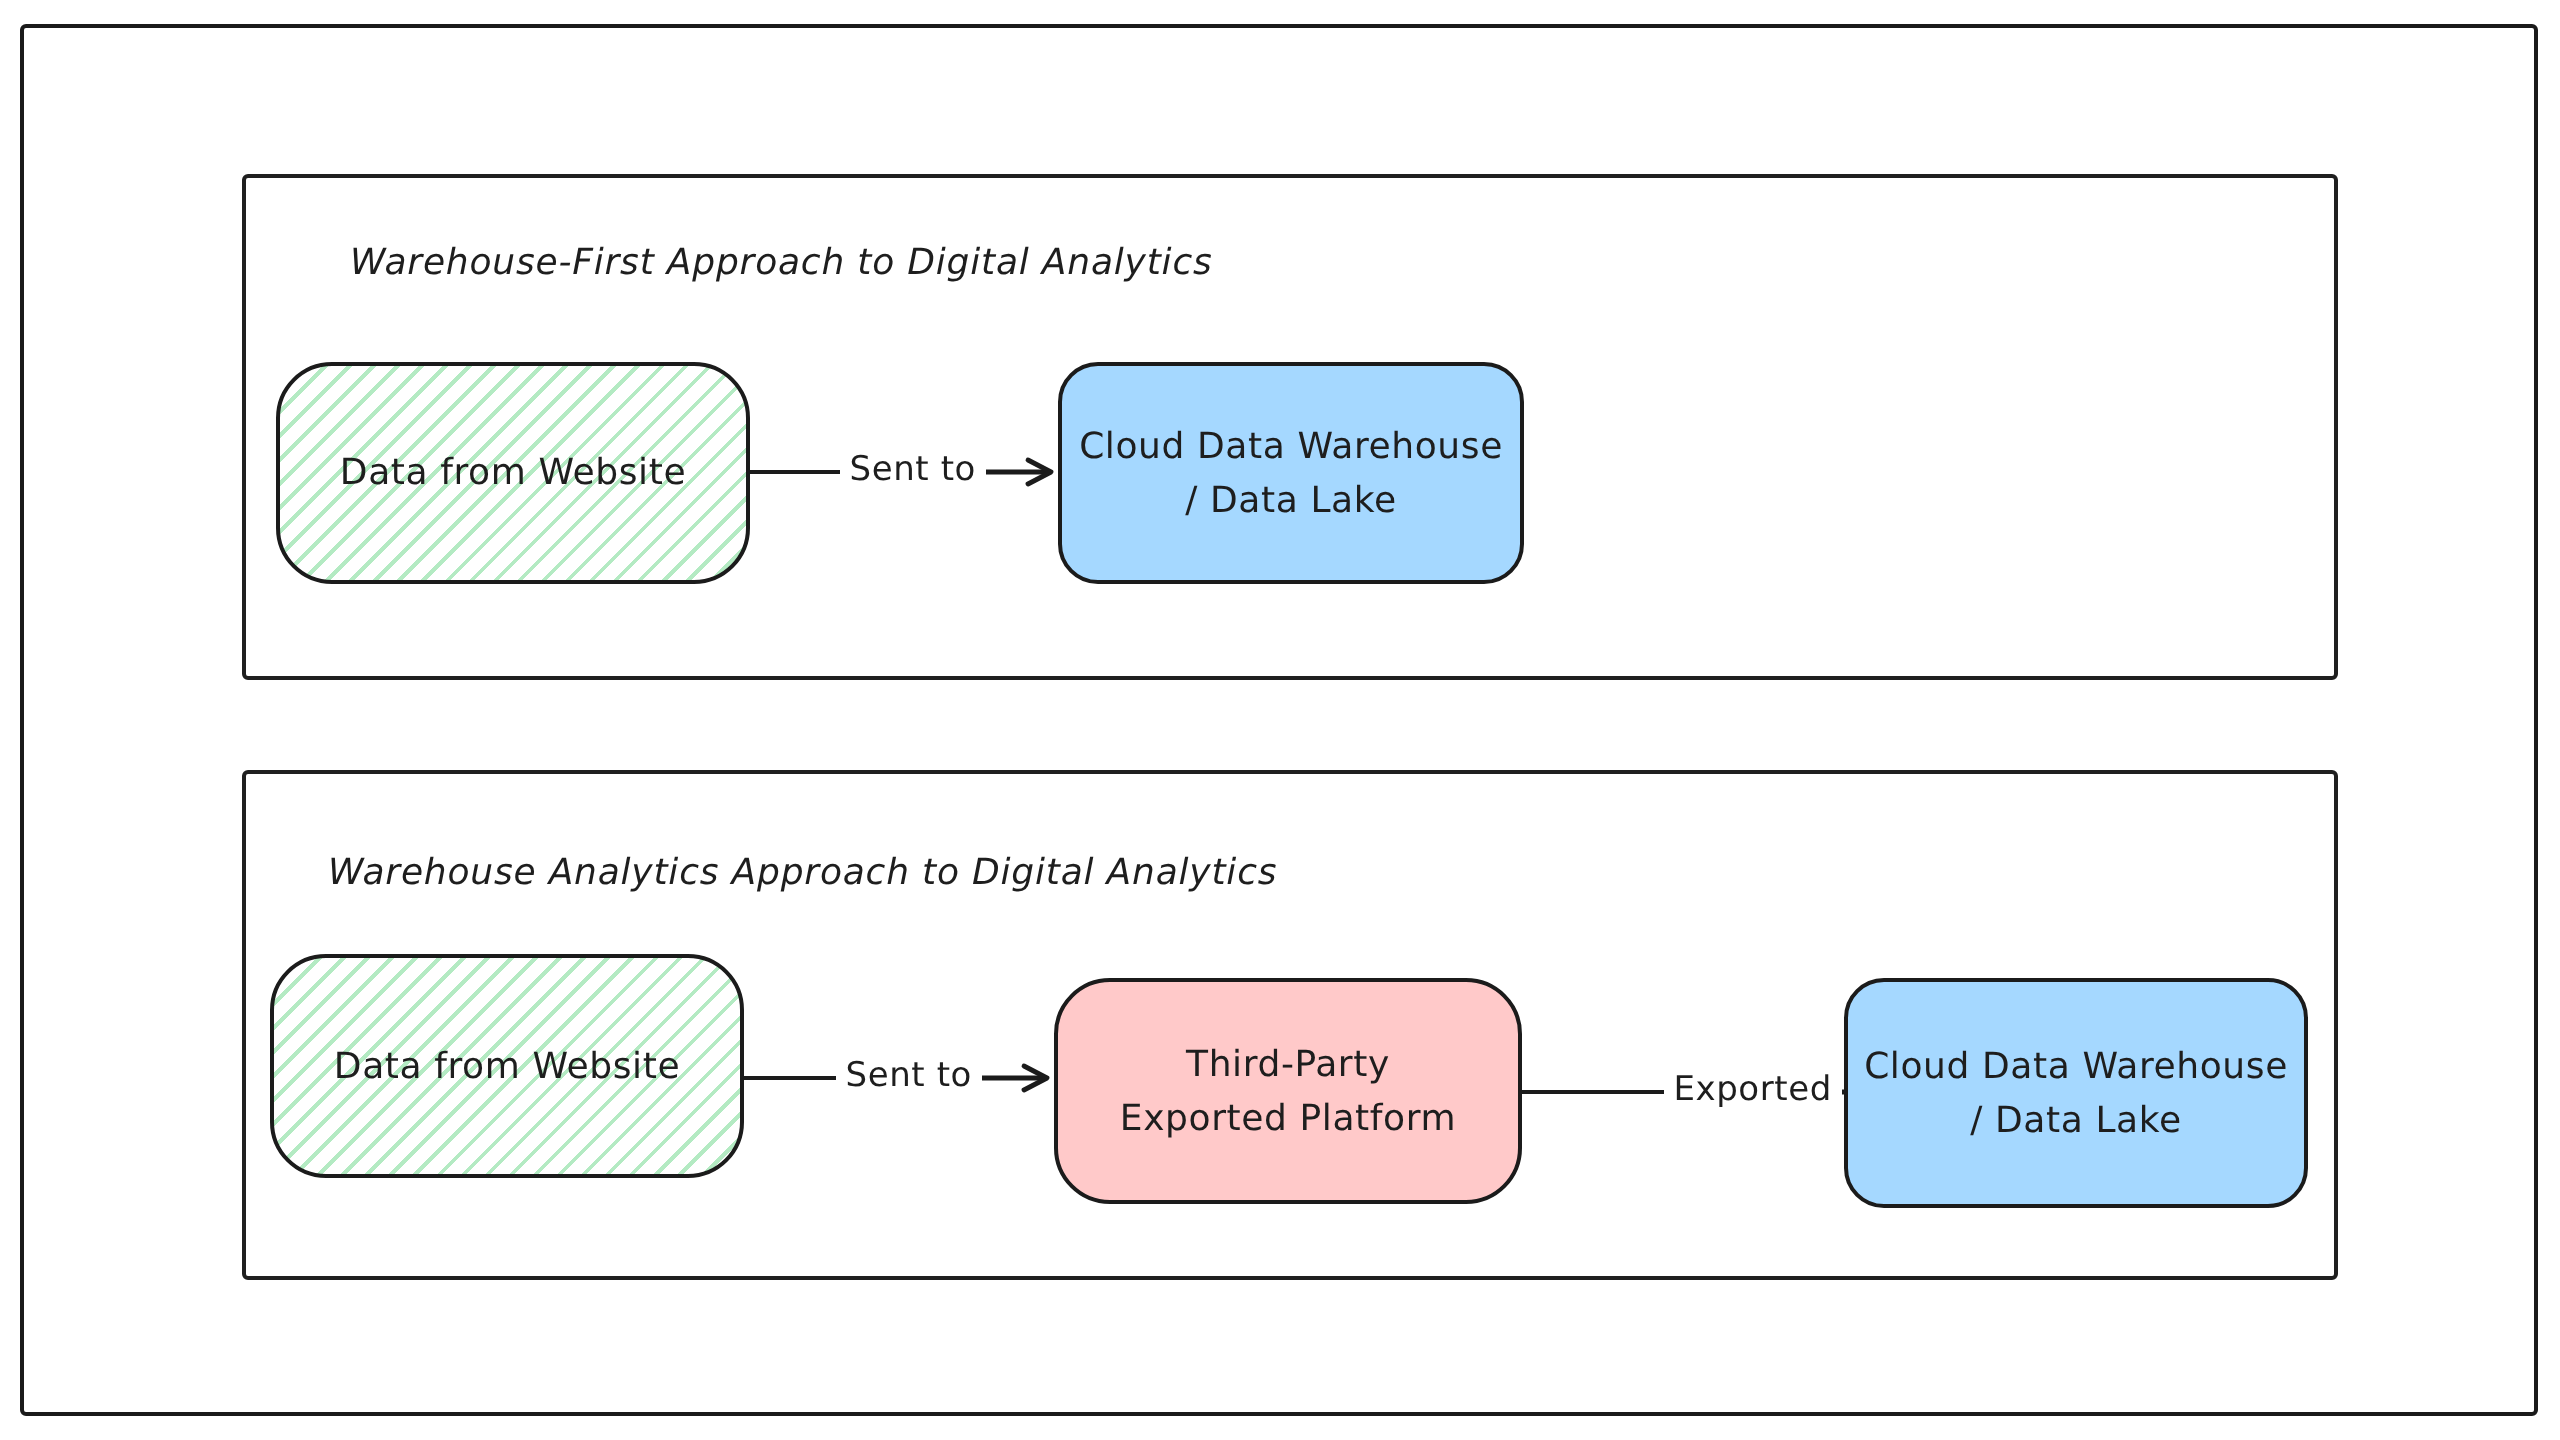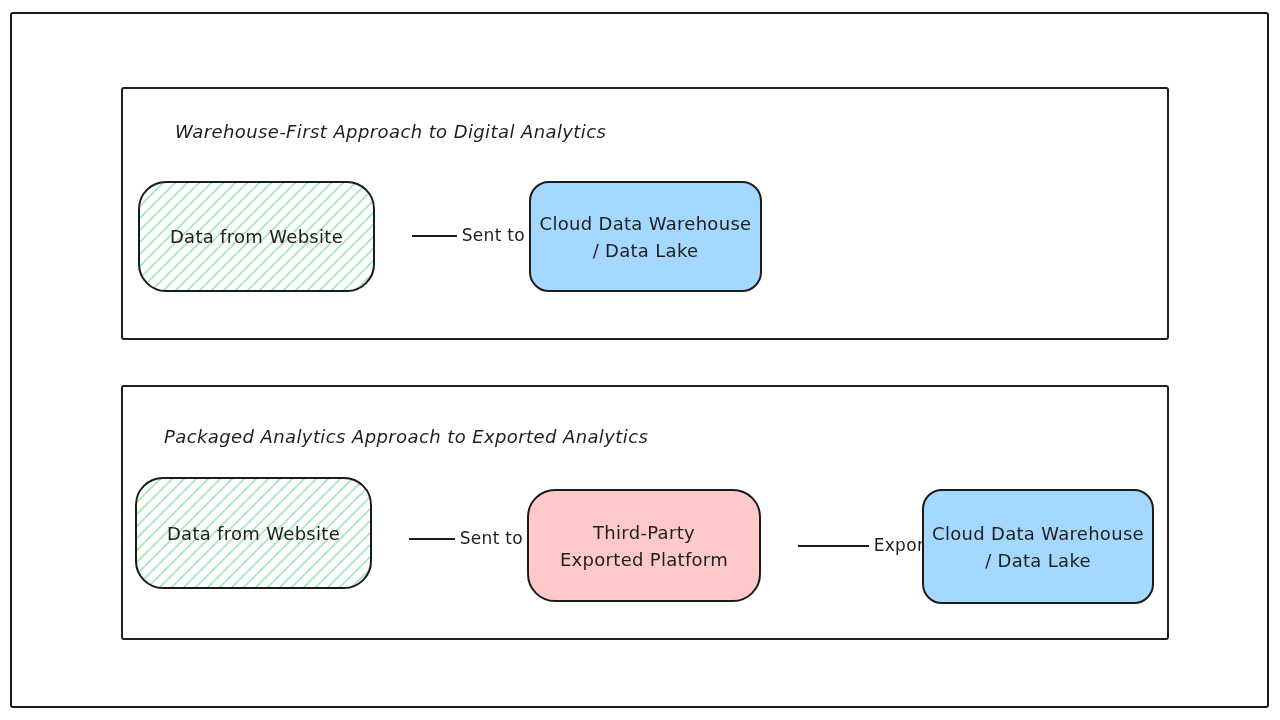--- a/index.html
+++ b/index.html
@@ -78,21 +78,20 @@
   
   .p2-green { left: 12px;  top: 90px;  width: 237px; height: 112px; }
   .p2-pink  { left: 404px; top: 102px; width: 234px; height: 113px; }
   .p2-blue  { left: 799px; top: 102px; width: 232px; height: 115px; }
 
   .edge {
     position: absolute;
     height: 30px;
     display: flex;
     align-items: center;
-    margin-left: 37px;
   }
   .p1-edge1 { left: 252px; top: 132px; width: 154px; }
   .p2-edge1 { left: 249px; top: 137px; width: 155px; }
   .p2-edge2 { left: 638px; top: 144px; width: 190px; }
 
   .edge-line {
     flex: 1 1 auto;
     height: 0;
     border-top: 2.4px solid #1b1b1b;
     min-width: 8px;
@@ -127,21 +126,21 @@
         </svg>
       </div>
 
       <div class="node fill-blue p1-blue">
         <span class="node-label">Cloud Data Warehouse
 / Data Lake</span>
       </div>
     </section>
 
     <section class="panel panel-2">
-      <div class="panel-title">Packaged Analytics Approach to Exported Analytics</div>
+      <div class="panel-title">Warehouse Analytics Approach to Digital Analytics</div>
 
       <div class="node fill-hatch p2-green">
         <span class="node-label">Data from Website</span>
       </div>
 
       <div class="edge p2-edge1">
         <span class="edge-line"></span>
         <span class="edge-label">Sent to</span>
         <svg class="arrow-head" width="36" height="16" viewBox="0 0 36 16">
           <line x1="0" y1="8" x2="31" y2="8" stroke="#1b1b1b" stroke-width="2.4" stroke-linecap="round"></line>

